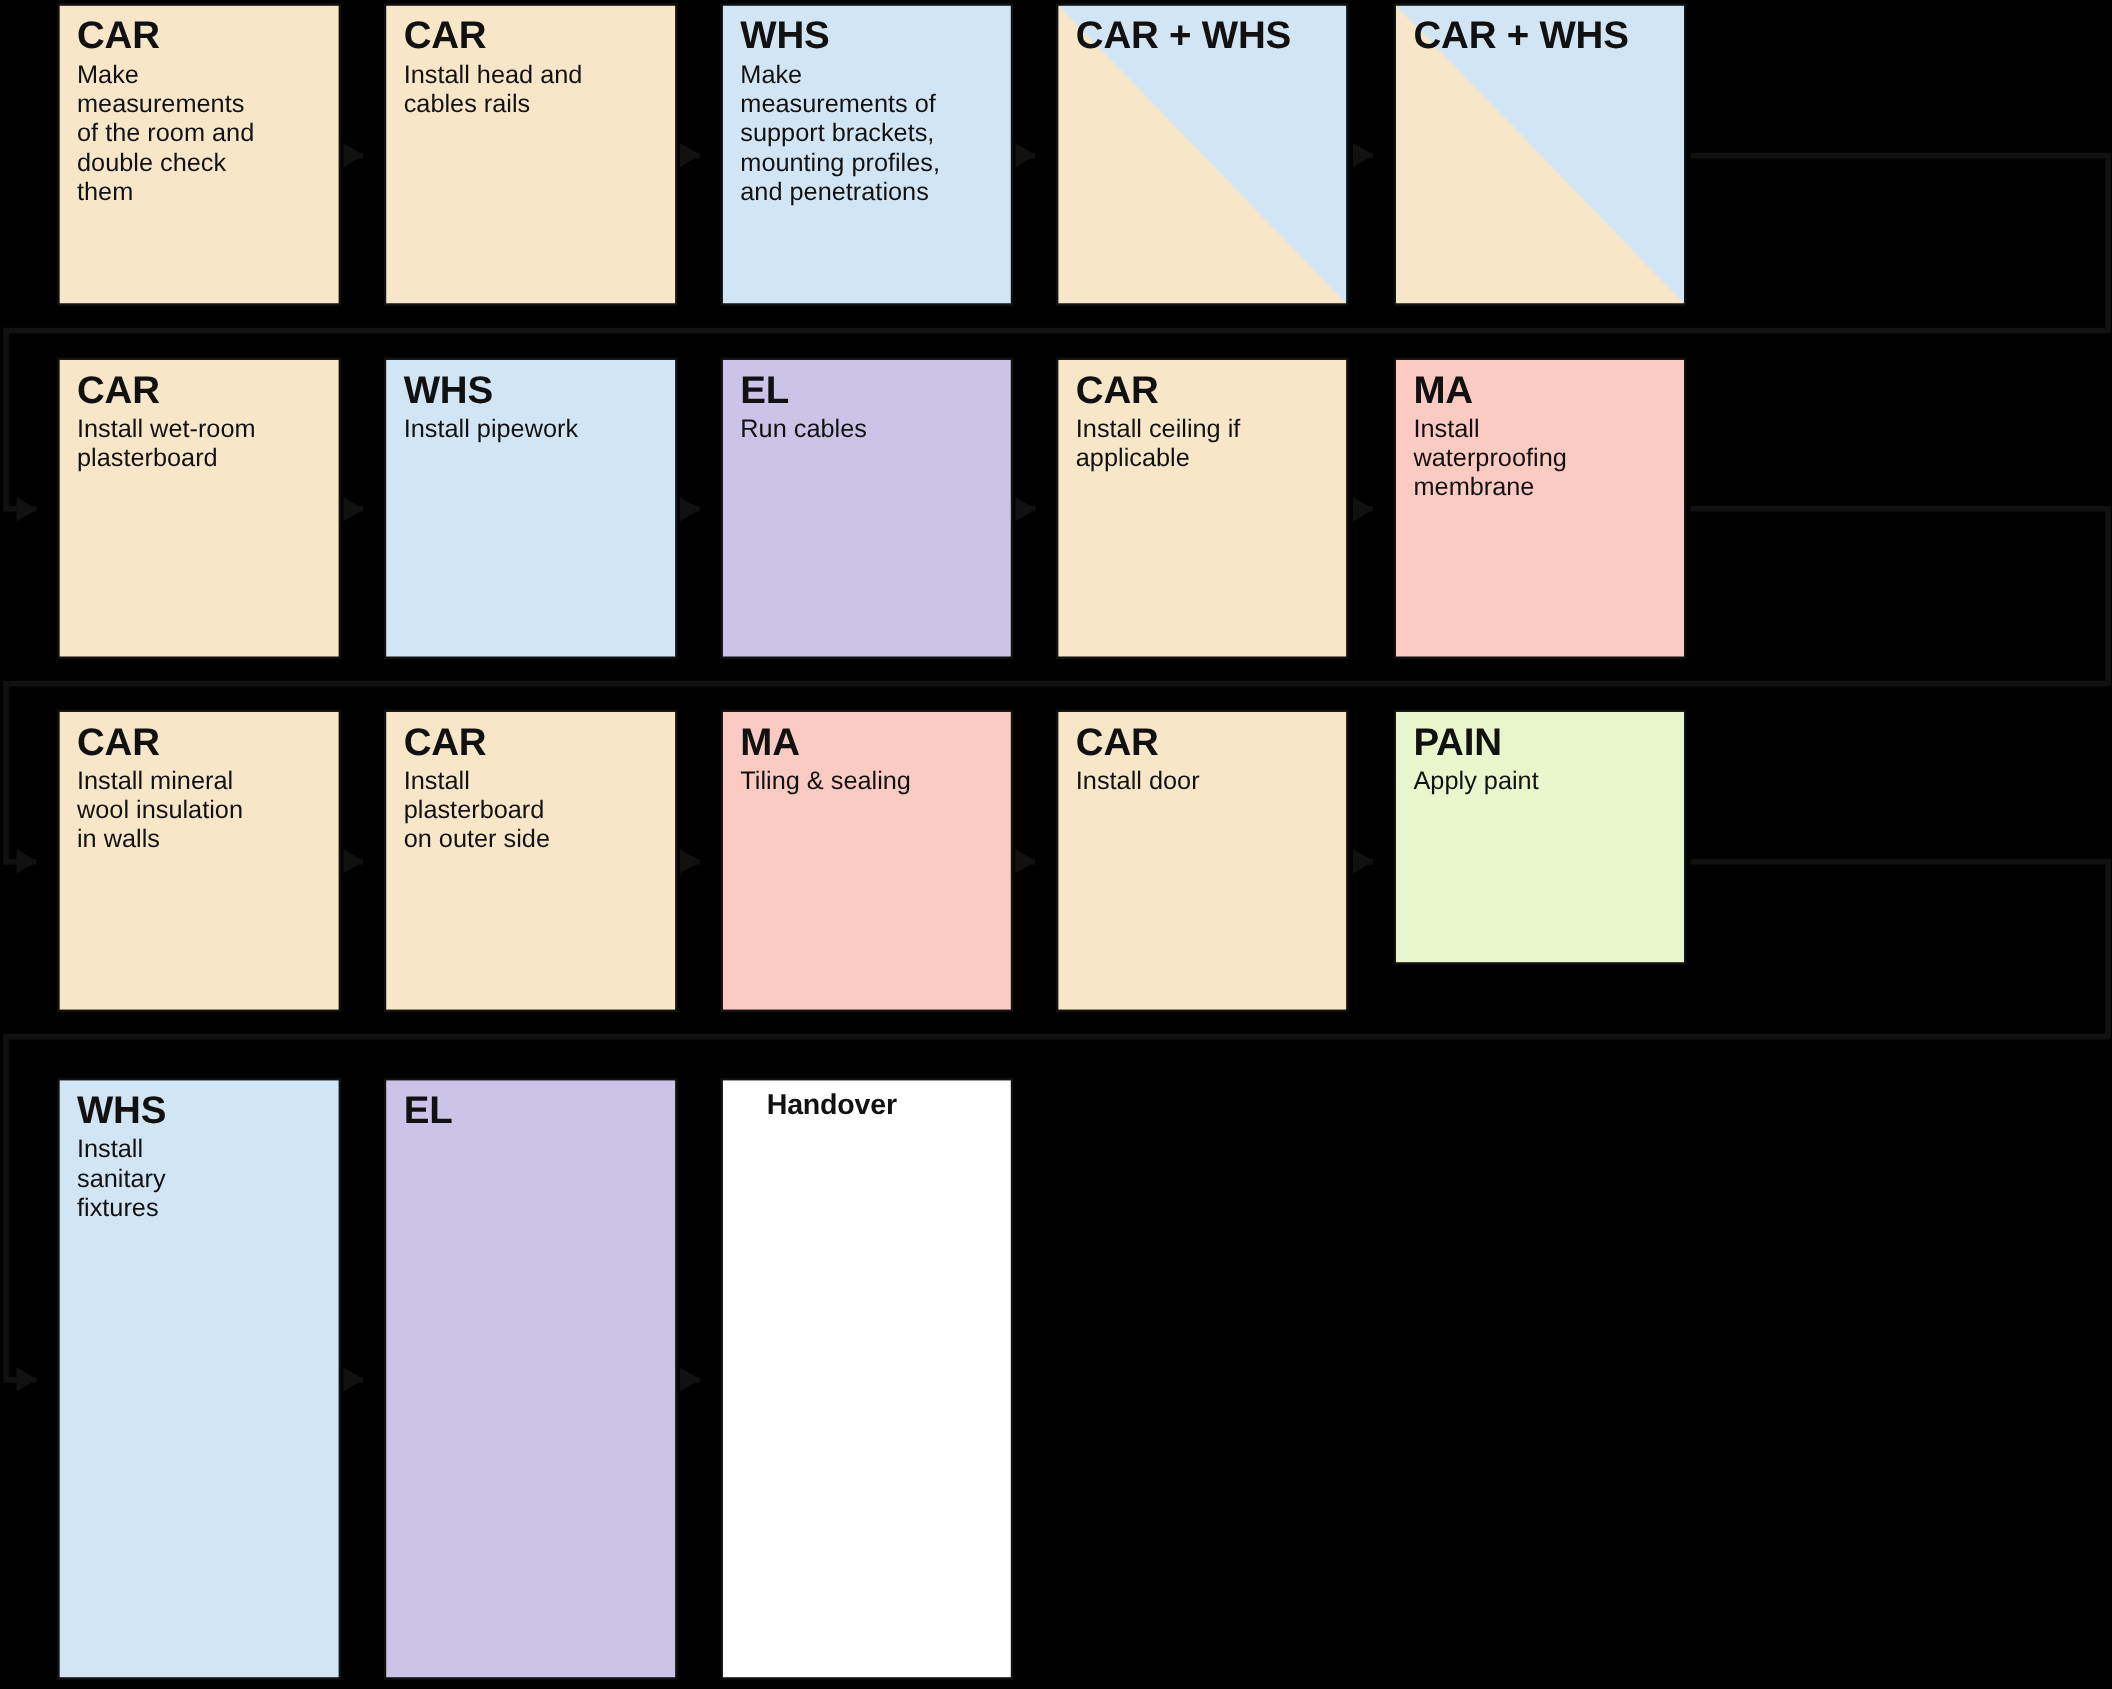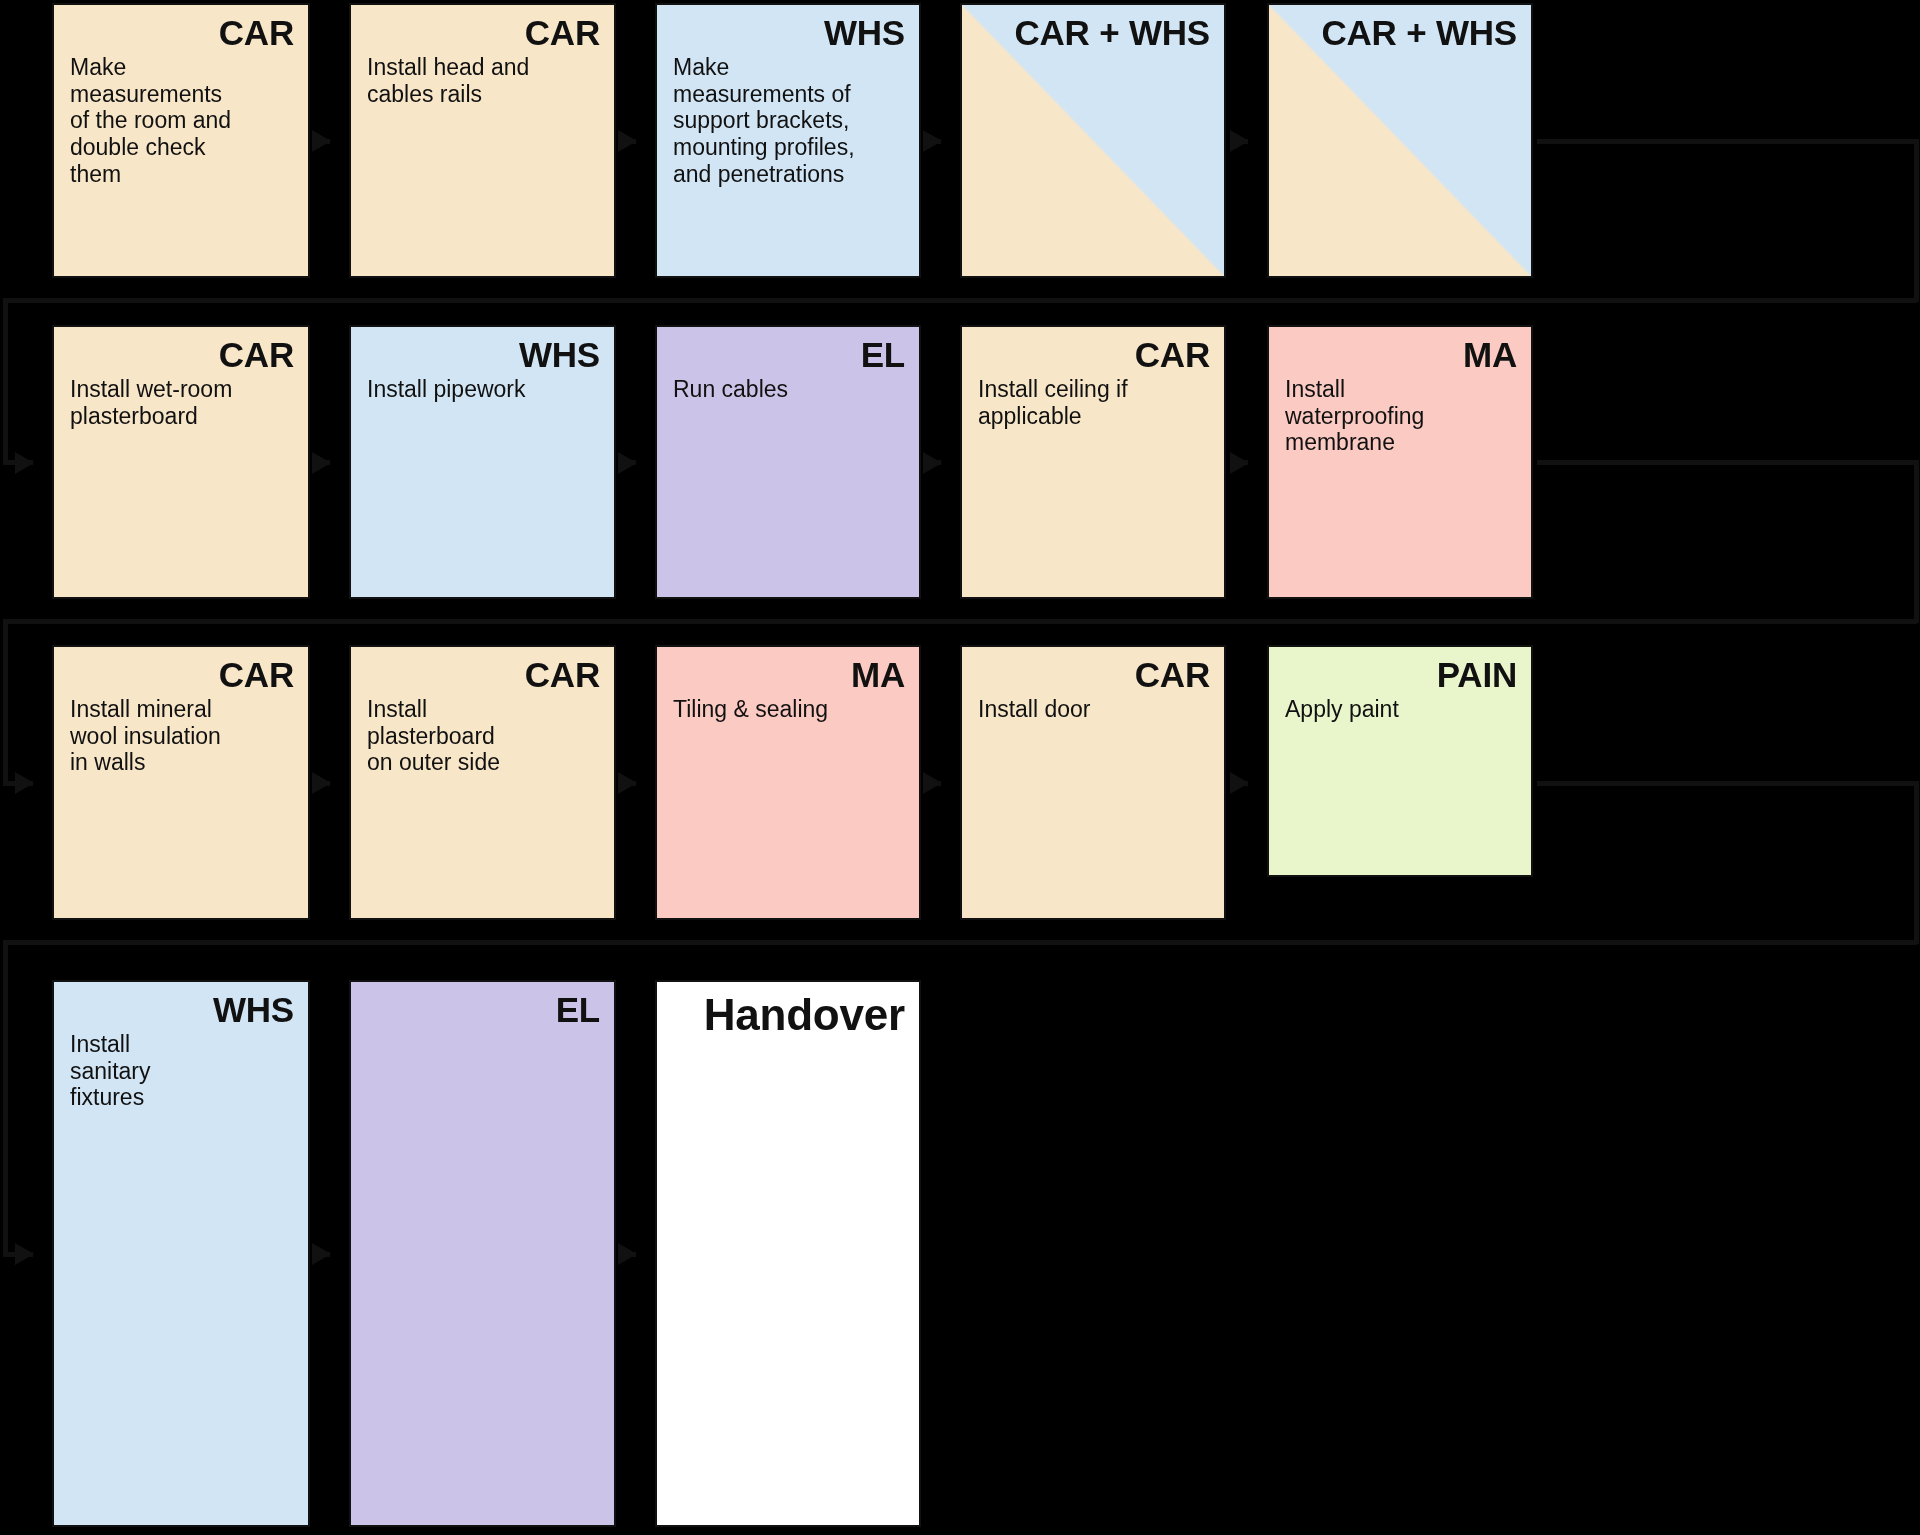--- a/index.html
+++ b/index.html
@@ -41,32 +41,32 @@
   }
   .node .tag {
     display: block;
     font-size: 35px;
     font-weight: bold;
     color: #111111;
     line-height: 1.14;
     letter-spacing: -0.2px;
     margin: 0 0 1px 0;
     white-space: nowrap;
-    text-align: right;
   }
   .node .desc {
     display: block;
     font-size: 23px;
     font-weight: normal;
     color: #111111;
     line-height: 1.16;
     white-space: pre-line;
   }
   .node.handover .tag {
-    font-size: 44px;
+    font-size: 26px;
+    margin-left: 24px;
   }
 
   
   .c-tan    { background: #f8e6c8; }
   .c-blue   { background: #d2e5f5; }
   .c-purple { background: #ccc4e8; }
   .c-pink   { background: #fbcac2; }
   .c-green  { background: #e9f5cb; }
   .c-white  { background: #ffffff; }
   .c-split  { background: linear-gradient(to bottom left, #d2e5f5 0%, #d2e5f5 49.6%, #f8e6c8 50.4%, #f8e6c8 100%); }

